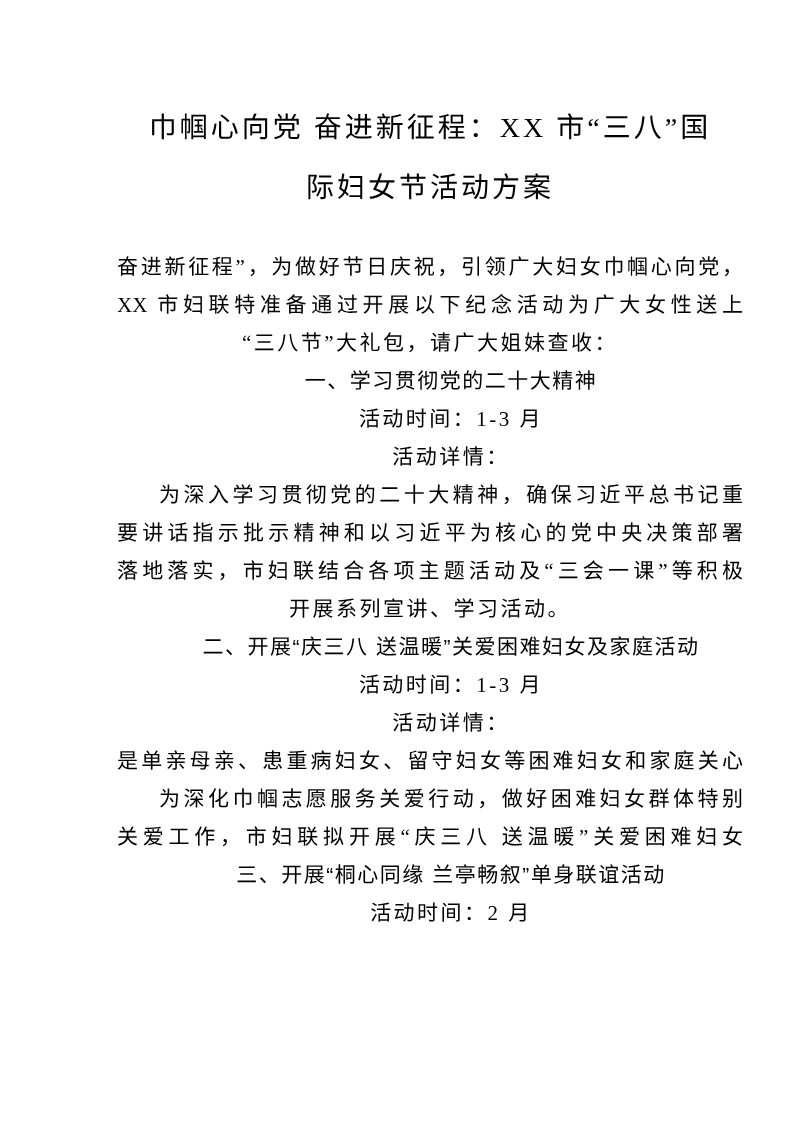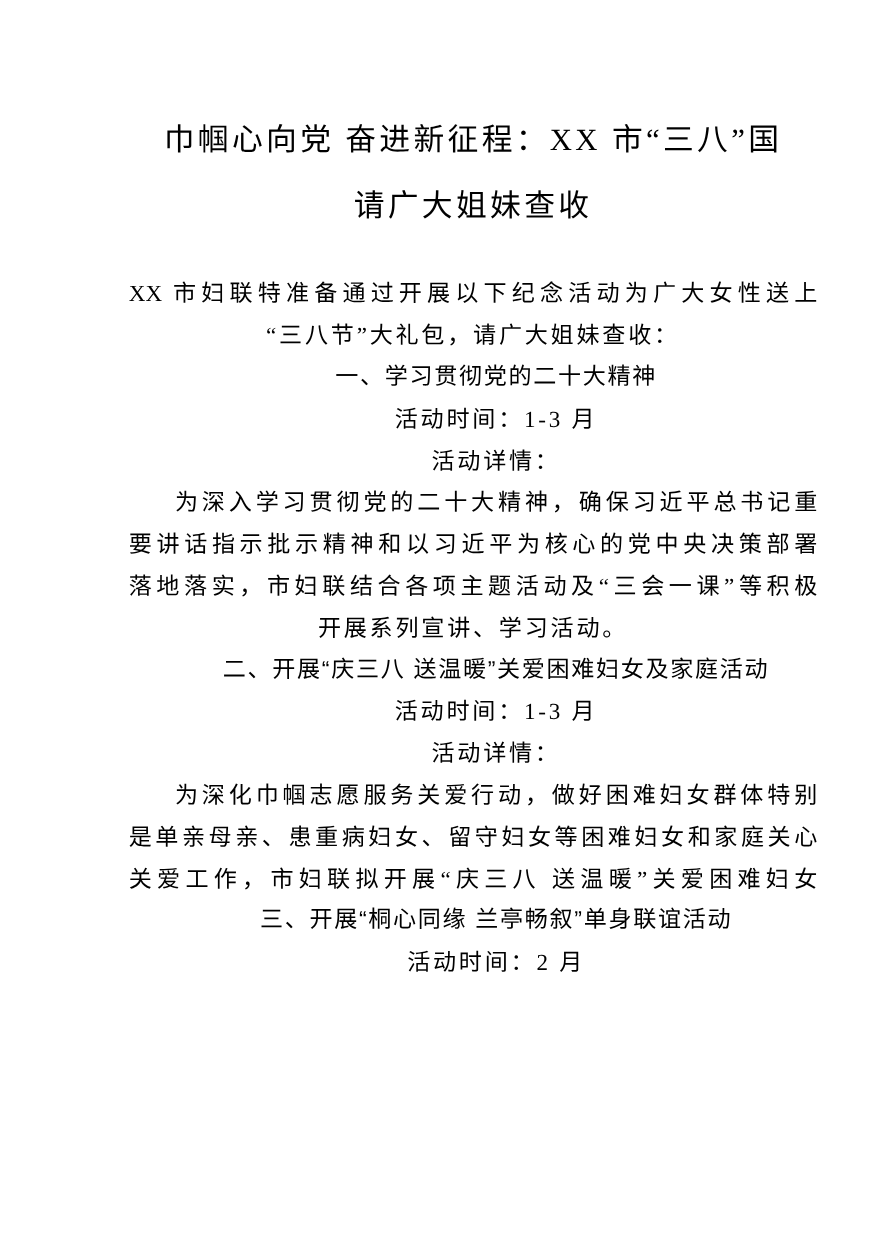--- a/index.html
+++ b/index.html
@@ -48,40 +48,41 @@
     letter-spacing: 1.5px;
   }
 </style>
 </head>
 <body>
 
 <div class="page">
 
   <h1 class="doc-title">
     <span class="title-line">巾帼心向党 奋进新征程：XX 市“三八”国</span>
-    <span class="title-line">请广大姐妹查收</span>
+    <span class="title-line">际妇女节活动方案</span>
   </h1>
 
   <div class="doc-body">
 
+    <p class="line stretch">奋进新征程”，为做好节日庆祝，引领广大妇女巾帼心向党，</p>
     <p class="line stretch">XX 市妇联特准备通过开展以下纪念活动为广大女性送上</p>
     <p class="line">“三八节”大礼包，请广大姐妹查收：</p>
 
     <p class="line indent heading">一、学习贯彻党的二十大精神</p>
     <p class="line indent">活动时间：1-3 月</p>
     <p class="line indent">活动详情：</p>
     <p class="line indent stretch">为深入学习贯彻党的二十大精神，确保习近平总书记重</p>
     <p class="line stretch">要讲话指示批示精神和以习近平为核心的党中央决策部署</p>
     <p class="line stretch">落地落实，市妇联结合各项主题活动及“三会一课”等积极</p>
     <p class="line">开展系列宣讲、学习活动。</p>
 
     <p class="line indent heading">二、开展“庆三八 送温暖”关爱困难妇女及家庭活动</p>
     <p class="line indent">活动时间：1-3 月</p>
     <p class="line indent">活动详情：</p>
+    <p class="line stretch">是单亲母亲、患重病妇女、留守妇女等困难妇女和家庭关心</p>
     <p class="line indent stretch">为深化巾帼志愿服务关爱行动，做好困难妇女群体特别</p>
-    <p class="line stretch">是单亲母亲、患重病妇女、留守妇女等困难妇女和家庭关心</p>
     <p class="line stretch">关爱工作，市妇联拟开展“庆三八 送温暖”关爱困难妇女</p>
 
     <p class="line indent heading">三、开展“桐心同缘 兰亭畅叙”单身联谊活动</p>
     <p class="line indent">活动时间：2 月</p>
 
   </div>
 </div>
 
 </body></html>

